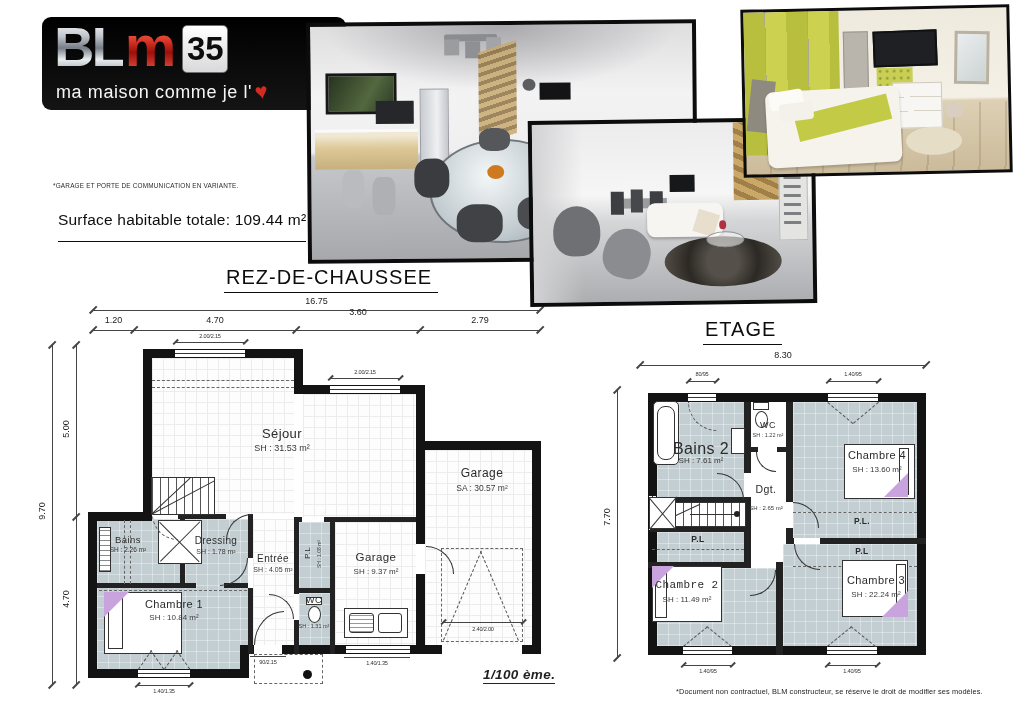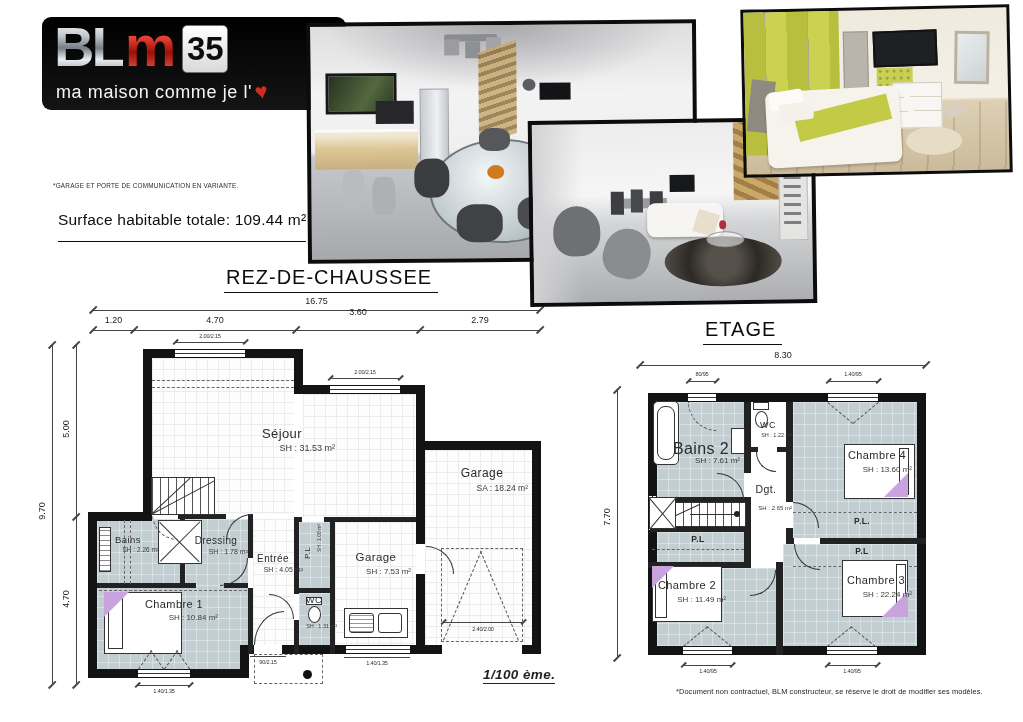--- a/index.html
+++ b/index.html
@@ -28,21 +28,21 @@
   .grid{background-color:#fdfdfd;background-image:linear-gradient(#ececec 1px,transparent 1px),linear-gradient(90deg,#ececec 1px,transparent 1px);background-size:11px 11px;}
   .groom{background-color:#c3ced2;background-image:linear-gradient(rgba(255,255,255,.35) 1px,transparent 1px),linear-gradient(90deg,rgba(255,255,255,.35) 1px,transparent 1px);background-size:11px 11px;}
   .dl{position:absolute;border-top:1px solid #444;}
   .dlv{position:absolute;border-left:1px solid #444;}
   .tick{position:absolute;width:10px;height:1.5px;background:#444;transform:rotate(-45deg);}
   .tick.sm{width:7px;}
   .lab{position:absolute;font-size:9px;color:#1c1c1c;text-align:center;}
   .wlab{position:absolute;font-size:5.6px;color:#333;text-align:center;letter-spacing:-.2px;}
   .rot{transform:rotate(-90deg);}
   .rn{position:absolute;color:#2b2b2b;text-align:center;letter-spacing:.4px;}
-  .ra{position:absolute;color:#3a3a3a;text-align:right;}
+  .ra{position:absolute;color:#3a3a3a;text-align:center;}
   .dash{position:absolute;border-top:1.4px dashed #666;}
   .dashv{position:absolute;border-left:1.4px dashed #666;}
   .seg{position:absolute;border-top:1.3px dashed #555;transform-origin:0 0;}
   .sol{position:absolute;height:1.3px;background:#333;transform-origin:0 0;}
   .furn{position:absolute;background:#fff;border:1.4px solid #333;box-sizing:border-box;}
   .arc{position:absolute;box-sizing:border-box;}
   .stairs{position:absolute;background-color:#fff;background-image:repeating-linear-gradient(90deg,#555 0 1px,transparent 1px 8px);border:1.2px solid #333;box-sizing:border-box;}
   .tri{position:absolute;width:0;height:0;}
   .vt{writing-mode:vertical-rl;transform:rotate(180deg);}
   .scale-note{position:absolute;font-size:13.5px;font-style:italic;font-weight:600;color:#222;border-bottom:1.4px solid #222;padding-bottom:1px;letter-spacing:.4px;}
@@ -263,31 +263,31 @@
   <div class="dl" style="left:344px;top:657px;width:66px;"></div>
   <div class="wlab" style="left:338px;top:660px;width:78px;">1.40/1.35</div>
   <div class="dl" style="left:443px;top:622px;width:80px;"></div>
   <div class="tick sm" style="left:440px;top:621px;"></div>
   <div class="tick sm" style="left:520px;top:621px;"></div>
   <div class="wlab" style="left:433px;top:626px;width:100px;">2.40/2.00</div>
 
   <div class="rn" style="left:227px;top:426px;width:110px;font-size:13px;">Séjour</div>
   <div class="ra" style="left:229px;top:443px;width:106px;font-size:9px;">SH : 31.53 m²</div>
   <div class="rn" style="left:438px;top:466px;width:88px;font-size:12px;">Garage</div>
-  <div class="ra" style="left:436px;top:483px;width:92px;font-size:8.5px;">SA : 18.24 m²</div>
+  <div class="ra" style="left:436px;top:483px;width:92px;font-size:8.5px;">SA : 30.57 m²</div>
   <div class="rn" style="left:99px;top:534px;width:58px;font-size:9.5px;">Bains</div>
   <div class="ra" style="left:97px;top:546px;width:62px;font-size:6.5px;">SH : 2.26 m²</div>
   <div class="rn" style="left:182px;top:535px;width:68px;font-size:10px;">Dressing</div>
   <div class="ra" style="left:184px;top:548px;width:64px;font-size:7px;">SH : 1.78 m²</div>
   <div class="rn" style="left:247px;top:553px;width:52px;font-size:10px;">Entrée</div>
   <div class="ra" style="left:243px;top:566px;width:60px;font-size:7px;">SH : 4.05 m²</div>
   <div class="rn vt" style="left:303px;top:530px;height:46px;font-size:8px;">P.L</div>
   <div class="ra vt" style="left:316px;top:524px;height:60px;font-size:5px;">SH : 1.08 m²</div>
   <div class="rn" style="left:338px;top:551px;width:76px;font-size:11.5px;">Garage</div>
-  <div class="ra" style="left:341px;top:567px;width:70px;font-size:8px;">SH : 7.53 m²</div>
+  <div class="ra" style="left:341px;top:567px;width:70px;font-size:8px;">SH : 9.37 m²</div>
   <div class="rn" style="left:299px;top:595px;width:30px;font-size:9px;">WC</div>
   <div class="ra" style="left:291px;top:623px;width:46px;font-size:5.5px;">SH : 1.31 m²</div>
   <div class="rn" style="left:126px;top:598px;width:96px;font-size:11px;">Chambre 1</div>
   <div class="ra" style="left:130px;top:613px;width:88px;font-size:8px;">SH : 10.84 m²</div>
 
   <div class="ptitle" style="left:703px;top:318px;">ETAGE</div>
 
   <div class="lab" style="left:640px;top:350px;width:286px;">8.30</div>
   <div class="dl" style="left:640px;top:365px;width:286px;"></div>
   <div class="tick" style="left:635px;top:364px;"></div>
@@ -392,21 +392,21 @@
   <div class="wlab" style="left:820px;top:668px;width:64px;">1.40/95</div>
 
   <div class="rn" style="left:662px;top:440px;width:78px;font-size:16px;">Bains 2</div>
   <div class="ra" style="left:662px;top:456px;width:78px;font-size:8px;">SH : 7.61 m²</div>
   <div class="rn" style="left:748px;top:420px;width:40px;font-size:9px;">WC</div>
   <div class="ra" style="left:744px;top:432px;width:48px;font-size:5.5px;">SH : 1.22 m²</div>
   <div class="rn" style="left:746px;top:483px;width:40px;font-size:10.5px;">Dgt.</div>
   <div class="ra" style="left:740px;top:505px;width:52px;font-size:6px;">SH : 2.65 m²</div>
   <div class="rn" style="left:838px;top:449px;width:78px;font-size:11px;">Chambre 4</div>
   <div class="ra" style="left:842px;top:465px;width:70px;font-size:8px;">SH : 13.60 m²</div>
-  <div class="rn" style="left:645px;top:579px;width:84px;font-size:11px;">Chambre 2</div>
+  <div class="rn" style="left:645px;top:579px;width:84px;font-size:11px;font-family:Liberation Mono, monospace;">Chambre 2</div>
   <div class="ra" style="left:648px;top:595px;width:78px;font-size:8px;">SH : 11.49 m²</div>
   <div class="rn" style="left:836px;top:574px;width:80px;font-size:11px;">Chambre 3</div>
   <div class="ra" style="left:840px;top:590px;width:72px;font-size:8px;">SH : 22.24 m²</div>
   <div class="rn" style="left:678px;top:534px;width:40px;font-size:8.5px;font-weight:700;">P.L</div>
   <div class="rn" style="left:842px;top:516px;width:40px;font-size:8.5px;font-weight:700;">P.L.</div>
   <div class="rn" style="left:842px;top:546px;width:40px;font-size:8.5px;font-weight:700;">P.L</div>
 
   <div class="scale-note" style="left:483px;top:667px;">1/100 ème.</div>
   <div class="disclaimer" style="left:676px;top:687px;width:344px;">*Document non contractuel, BLM constructeur, se réserve le droit de modifier ses modèles.</div>
 

